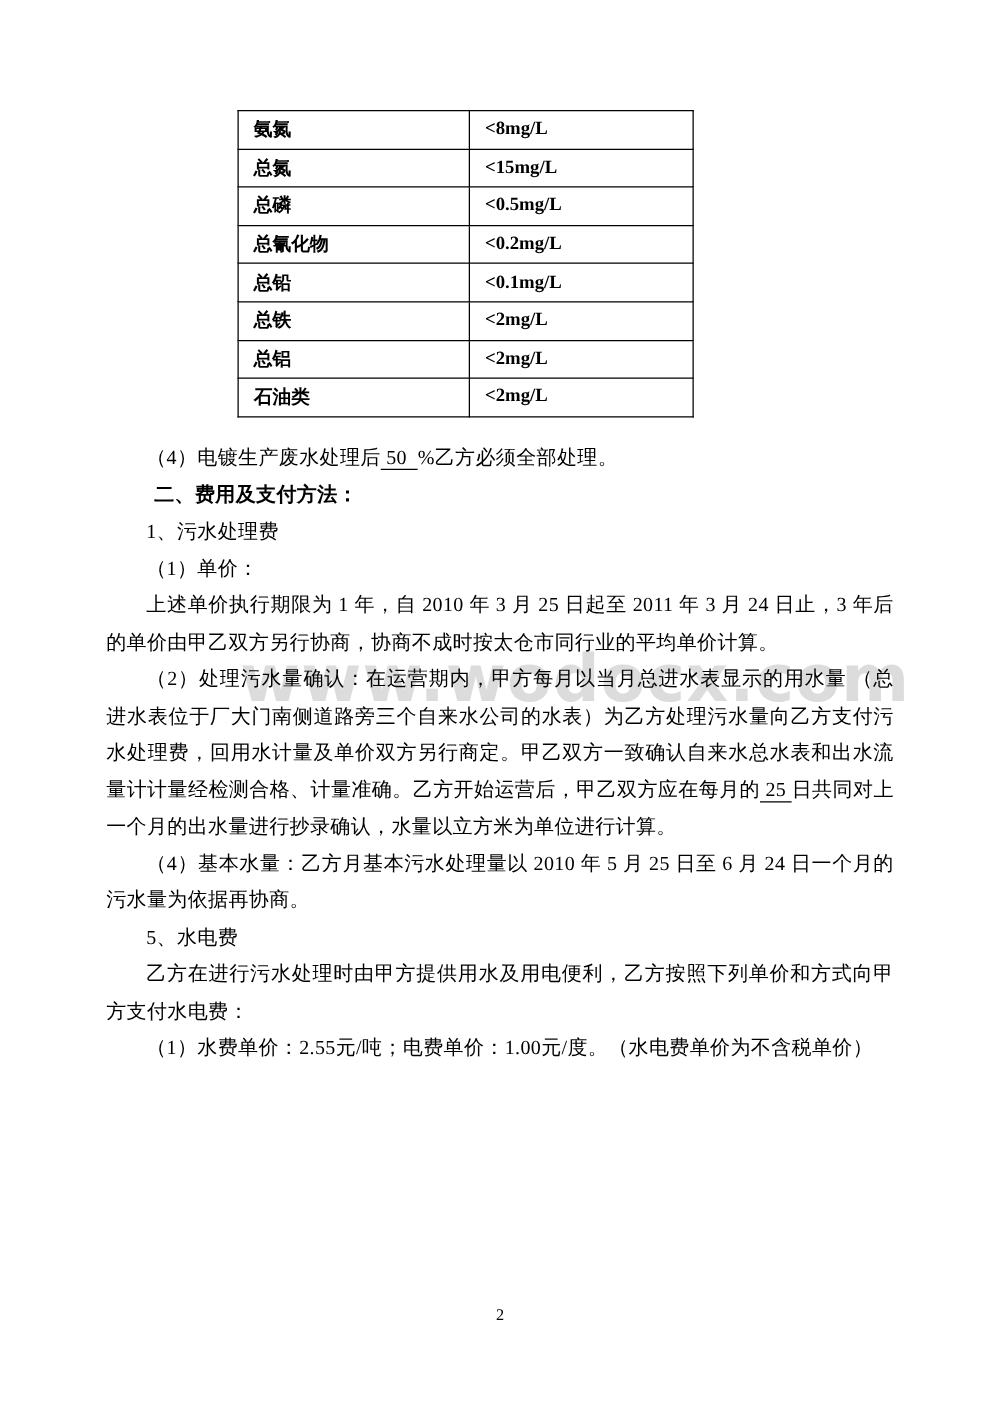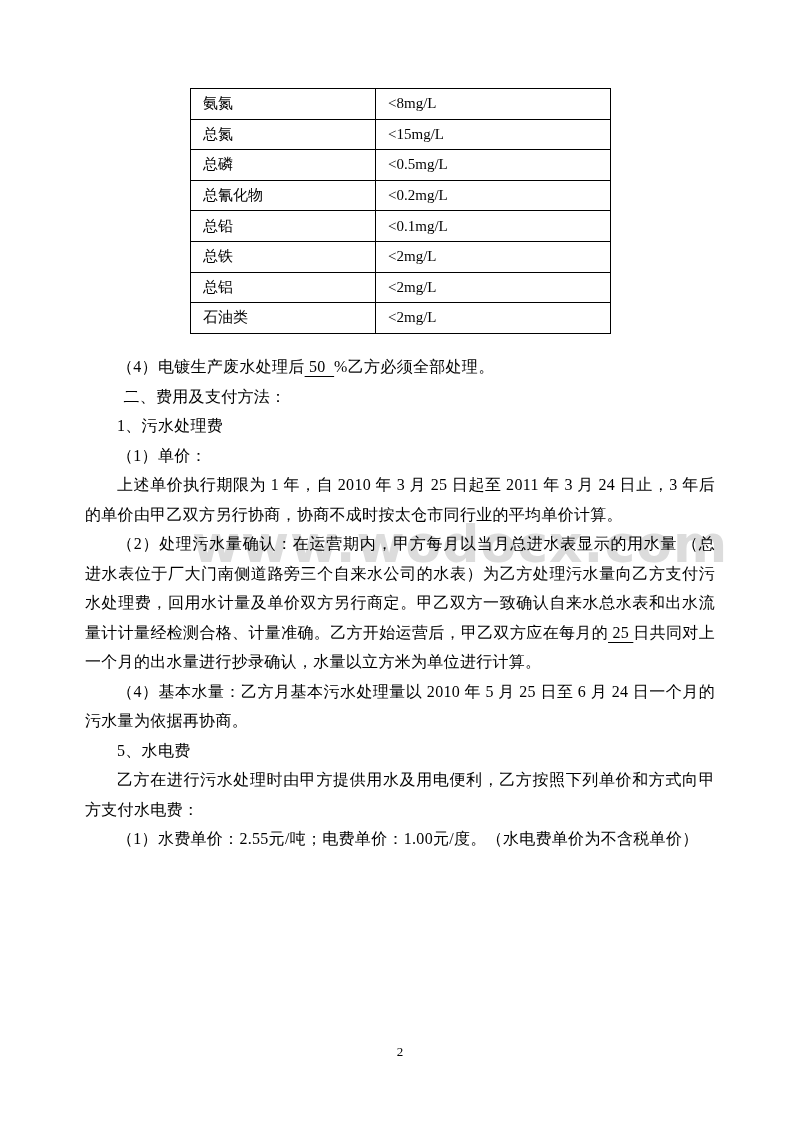--- a/index.html
+++ b/index.html
@@ -8,39 +8,39 @@
     overflow:hidden; color:#000;
     font-family:"Liberation Serif","DejaVu Serif",serif;
   }
   .watermark {
     position:absolute; left:192px; top:514px; z-index:0;
     font-family:"DejaVu Sans","Liberation Sans",sans-serif;
     font-weight:bold; font-size:52px; letter-spacing:1px;
     color:rgba(130,130,130,0.28); user-select:none; white-space:nowrap;
   }
   .doc-table {
-    position:absolute; left:190px; top:88px; width:421px; z-index:1;
-    border-collapse:collapse; table-layout:fixed;
+    position:absolute; left:190px; top:88px; width:365px; z-index:1;
+    border-collapse:collapse; table-layout:fixed;font-weight:bold;
   }
   .doc-table td {
     border:1px solid #000000; height:29.6px; padding:0 4px 0 12px;
     font-size:15px; vertical-align:middle; white-space:nowrap;
   }
   .doc-table td.c1 { width:168px; }
   .body-text {
     position:absolute; left:85px; top:352px; width:630px; z-index:1;
     font-size:16px; line-height:29.5px; letter-spacing:0.3px;
     text-align:justify;
   }
   .body-text p { margin:0; }
   .ind  { text-indent:2em; }
   .ind-h{ text-indent:2.4em; }
   .heading {
     font-family:"Liberation Sans","DejaVu Sans",sans-serif;
-    font-weight:normal; font-size:16px;
+    font-weight:bold; font-size:16px;
   }
   .u { text-decoration:underline; text-underline-offset:4px; white-space:pre; }
   .page-number {
     position:absolute; left:0; right:0; top:1044px; z-index:1;
     text-align:center; font-size:13px;
   }
 </style>
 </head>
 <body>
 

